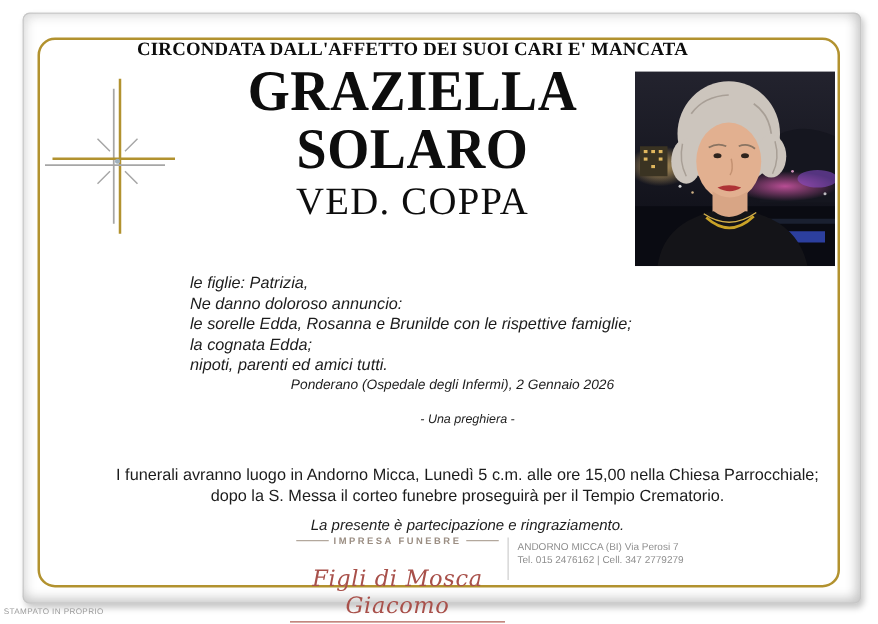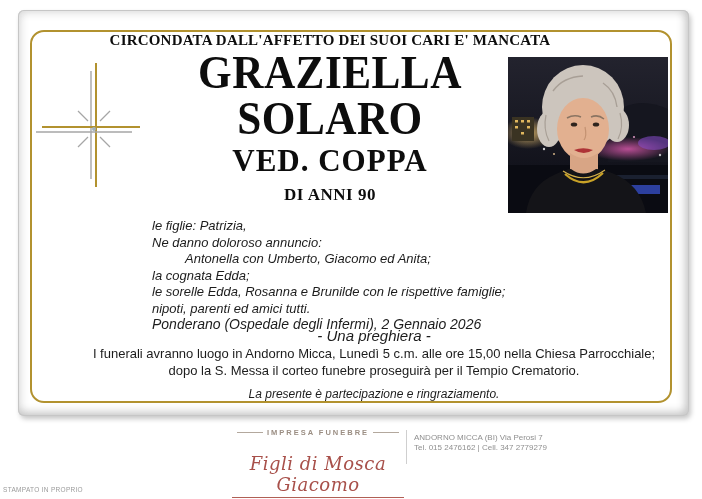--- a/index.html
+++ b/index.html
@@ -2,21 +2,21 @@
 <html><head>
 <meta charset="utf-8">
 <style>
   html,body{margin:0;padding:0;}
   body{
     width:702px;height:499px;position:relative;background:#ffffff;
     font-family:"Liberation Sans", sans-serif;overflow:hidden;
   }
   
   .card{
-    position:absolute;left:18px;top:10px;width:671px;height:406px;
+    position:absolute;left:18px;top:10px;width:671px;height:473px;
     background:#ffffff;border-radius:6px;
     box-shadow:
       inset 0 0 0 1px #c6c6c6,
       inset 0 -9px 9px -5px #c8c8c8,
       inset -9px 0 9px -5px #c8c8c8,
       inset 0 9px 9px -6px #dedede,
       inset 9px 0 9px -6px #dedede,
       2px 3px 5px rgba(0,0,0,.22);
   }
   .gold-frame{
@@ -25,35 +25,35 @@
   }
   
   .cross{position:absolute;left:16px;top:47px;}
   
   .titleblock{
     position:absolute;left:12px;top:20px;width:600px;text-align:center;
     font-family:"Liberation Serif", serif;color:#0d0d0d;
   }
   .intro{font-size:15px;font-weight:bold;letter-spacing:.2px;line-height:20px;}
   .bigname{font-size:46px;font-weight:bold;line-height:46px;letter-spacing:.5px;transform:scaleX(.94);transform-origin:center;}
-  .vedname{font-size:31px;font-weight:bold;line-height:38px;letter-spacing:1px;}
+  .vedname{font-size:31px;font-weight:normal;line-height:38px;letter-spacing:1px;}
   .ageline{font-size:17px;font-weight:bold;line-height:30px;letter-spacing:.5px;}
   
   .photo{position:absolute;left:490px;top:47px;width:160px;height:156px;overflow:hidden;}
   
   .announce{
     position:absolute;left:134px;top:208px;width:420px;
     font-style:italic;font-size:13px;line-height:16.5px;color:#1c1c1c;
   }
   .announce .indent{padding-left:33px;}
-  .placedate{font-size:14px;line-height:15px;}
+  .placedate{font-size:11px;line-height:15px;text-align:center;}
   
   .midblock{position:absolute;left:60px;top:318px;width:592px;text-align:center;color:#1c1c1c;}
-  .prayer{font-style:italic;font-size:15px;line-height:16px;}
-  .funeral1{font-size:13px;line-height:17px;margin-top:1px;text-align:center;}
+  .prayer{font-style:italic;font-size:10px;line-height:16px;}
+  .funeral1{font-size:13px;line-height:17px;margin-top:27px;text-align:center;}
   .funeral2{font-size:13px;line-height:17px;}
   .rosary{font-size:13px;line-height:17px;margin-top:14px;}
   .closing{font-style:italic;font-size:12px;line-height:16px;margin-top:7px;}
   
   .footer{position:absolute;left:0;top:414px;width:671px;height:46px;}
   .logo{position:absolute;left:214px;top:4px;width:172px;text-align:center;}
   .logo-type{
     display:flex;align-items:center;justify-content:center;gap:4px;
     font-size:7.5px;letter-spacing:2px;color:#9b8e83;font-weight:bold;
   }
@@ -89,21 +89,20 @@
       <line x1="76" y1="90" x2="66" y2="80" stroke="#a6a6a6" stroke-width="1.2"></line>
       <circle cx="60" cy="72" r="2" fill="#9fb0bd"></circle>
     </svg>
   </div>
 
   <div class="titleblock">
     <div class="intro">CIRCONDATA DALL'AFFETTO DEI SUOI CARI E' MANCATA</div>
     <div class="bigname">GRAZIELLA</div>
     <div class="bigname">SOLARO</div>
     <div class="vedname">VED. COPPA</div>
-    <div class="ageline">DI ANNI 90</div>
   </div>
 
   <div class="photo">
     <svg width="160" height="156" viewBox="0 0 160 156">
       <defs>
         <linearGradient id="sky" x1="0" y1="0" x2="0" y2="1">
           <stop offset="0" stop-color="#23232e"></stop>
           <stop offset="1" stop-color="#0b0c14"></stop>
         </linearGradient>
         <radialGradient id="gpink" cx=".5" cy=".5" r=".5">
@@ -154,23 +153,22 @@
       <path d="M62,96 L62,116 Q75,123 90,116 L90,96 Q76,106 62,96 Z" fill="#d8a585"></path>
       <path d="M18,156 Q22,128 48,117 Q59,112 63,112 Q75,121 88,112 Q93,112 104,116 Q132,127 138,156 Z" fill="#141418"></path>
       <path d="M57,117 Q76,134 95,116" stroke="#c9a227" stroke-width="2.2" fill="none"></path>
       <path d="M55,114 Q76,128 97,113" stroke="#d4b04a" stroke-width="1.1" fill="none"></path>
     </svg>
   </div>
 
   <div class="announce">
     <div>le figlie: Patrizia,</div>
     <div>Ne danno doloroso annuncio:</div>
-    <div class="indent">Antonella con Umberto, Giacomo ed Anita;</div>
+    <div>le sorelle Edda, Rosanna e Brunilde con le rispettive famiglie;</div>
     <div>la cognata Edda;</div>
-    <div>le sorelle Edda, Rosanna e Brunilde con le rispettive famiglie;</div>
     <div>nipoti, parenti ed amici tutti.</div>
     <div class="placedate">Ponderano (Ospedale degli Infermi), 2 Gennaio 2026</div>
   </div>
 
   <div class="midblock">
     <div class="prayer">- Una preghiera -</div>
     <div class="funeral1">I funerali avranno luogo in Andorno Micca, Lunedì 5 c.m. alle ore 15,00 nella Chiesa Parrocchiale;</div>
     <div class="funeral2">dopo la S. Messa il corteo funebre proseguirà per il Tempio Crematorio.</div>
     <div class="closing">La presente è partecipazione e ringraziamento.</div>
   </div>

